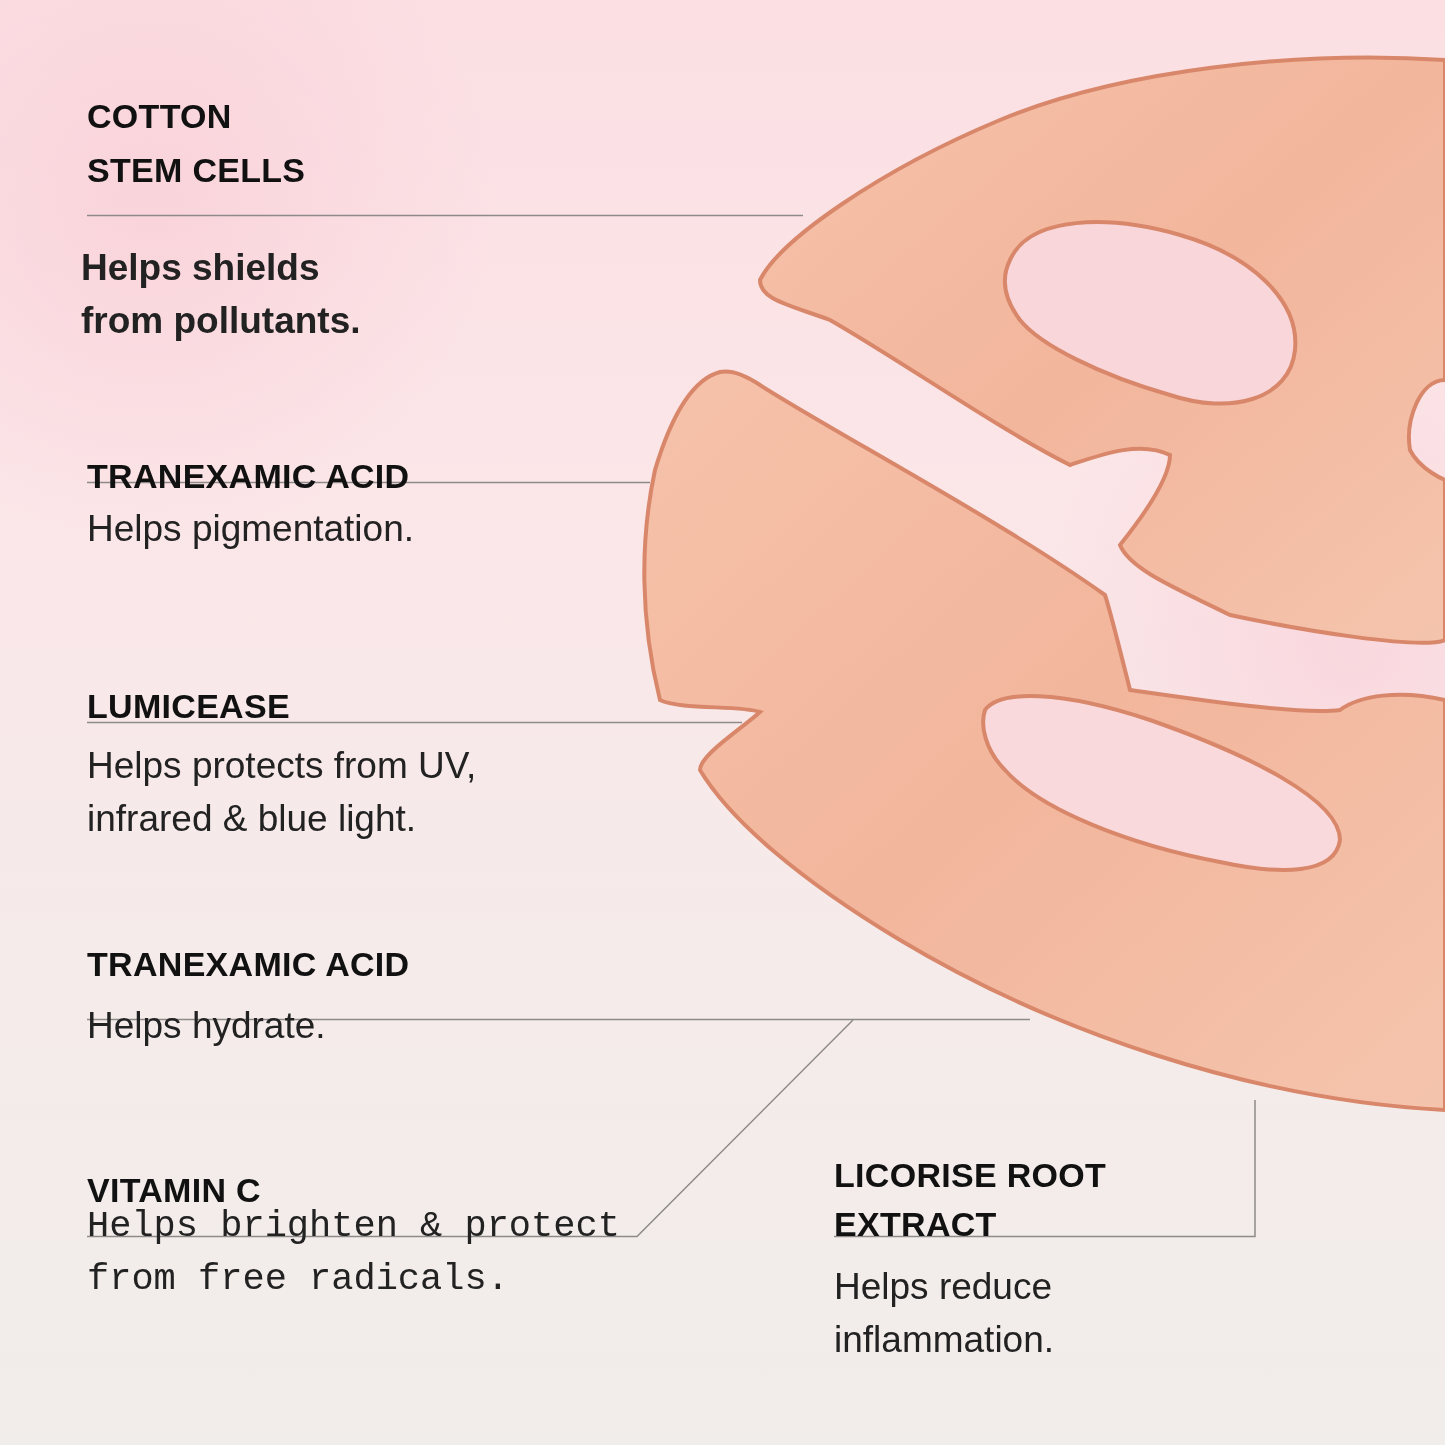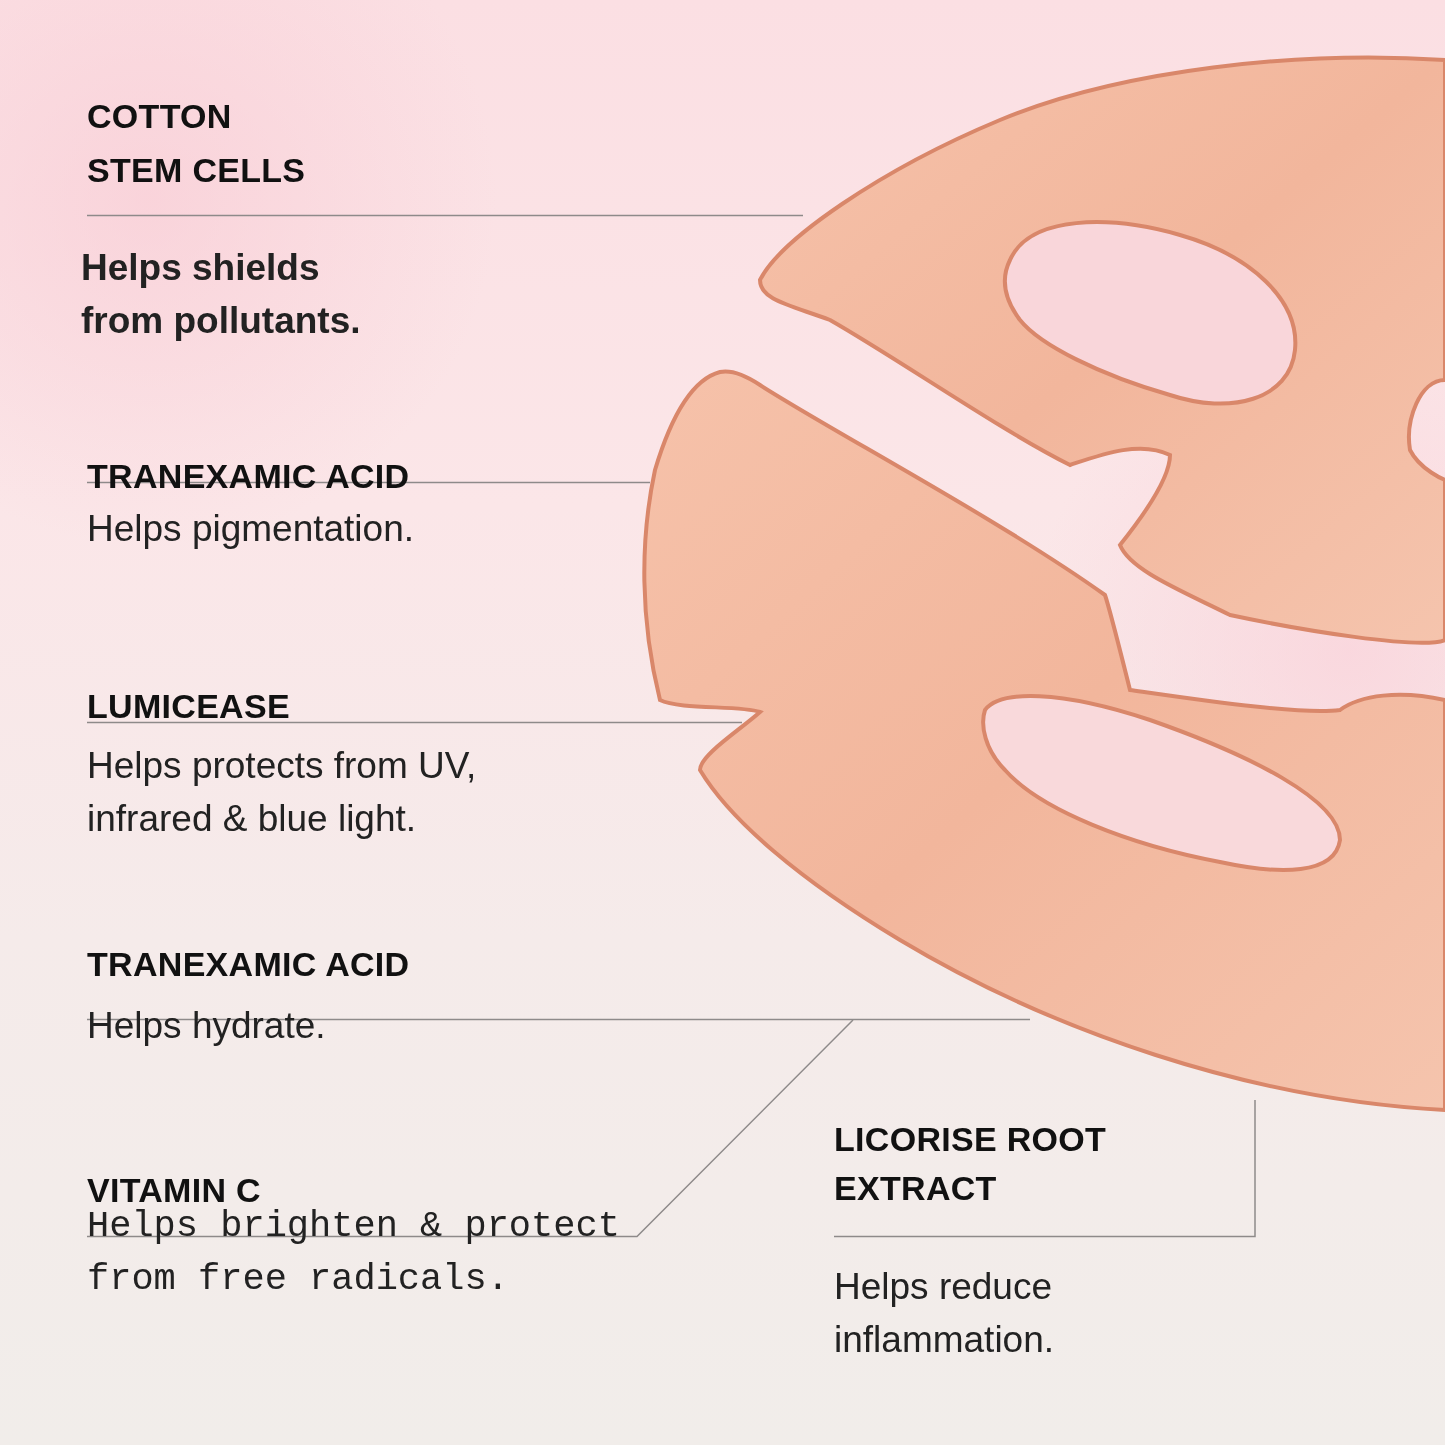--- a/index.html
+++ b/index.html
@@ -83,16 +83,16 @@
 <div class="desc" style="left:87px; top:739px;">Helps protects from UV,
 infrared &amp; blue light.</div>
 
 <div class="title" style="left:87px; top:937px;">TRANEXAMIC ACID</div>
 <div class="desc" style="left:87px; top:999px;">Helps hydrate.</div>
 
 <div class="title" style="left:87px; top:1163px;">VITAMIN C</div>
 <div class="desc" style="left:87px; top:1200px;font-family:Liberation Mono, monospace;">Helps brighten &amp; protect
 from free radicals.</div>
 
-<div class="title" style="left:834px; top:1115px; line-height:49px;">LICORISE ROOT
+<div class="title" style="left:834px; top:1151px; line-height:49px;">LICORISE ROOT
 EXTRACT</div>
 <div class="desc" style="left:834px; top:1260px;">Helps reduce
 inflammation.</div>
 
 </body></html>

